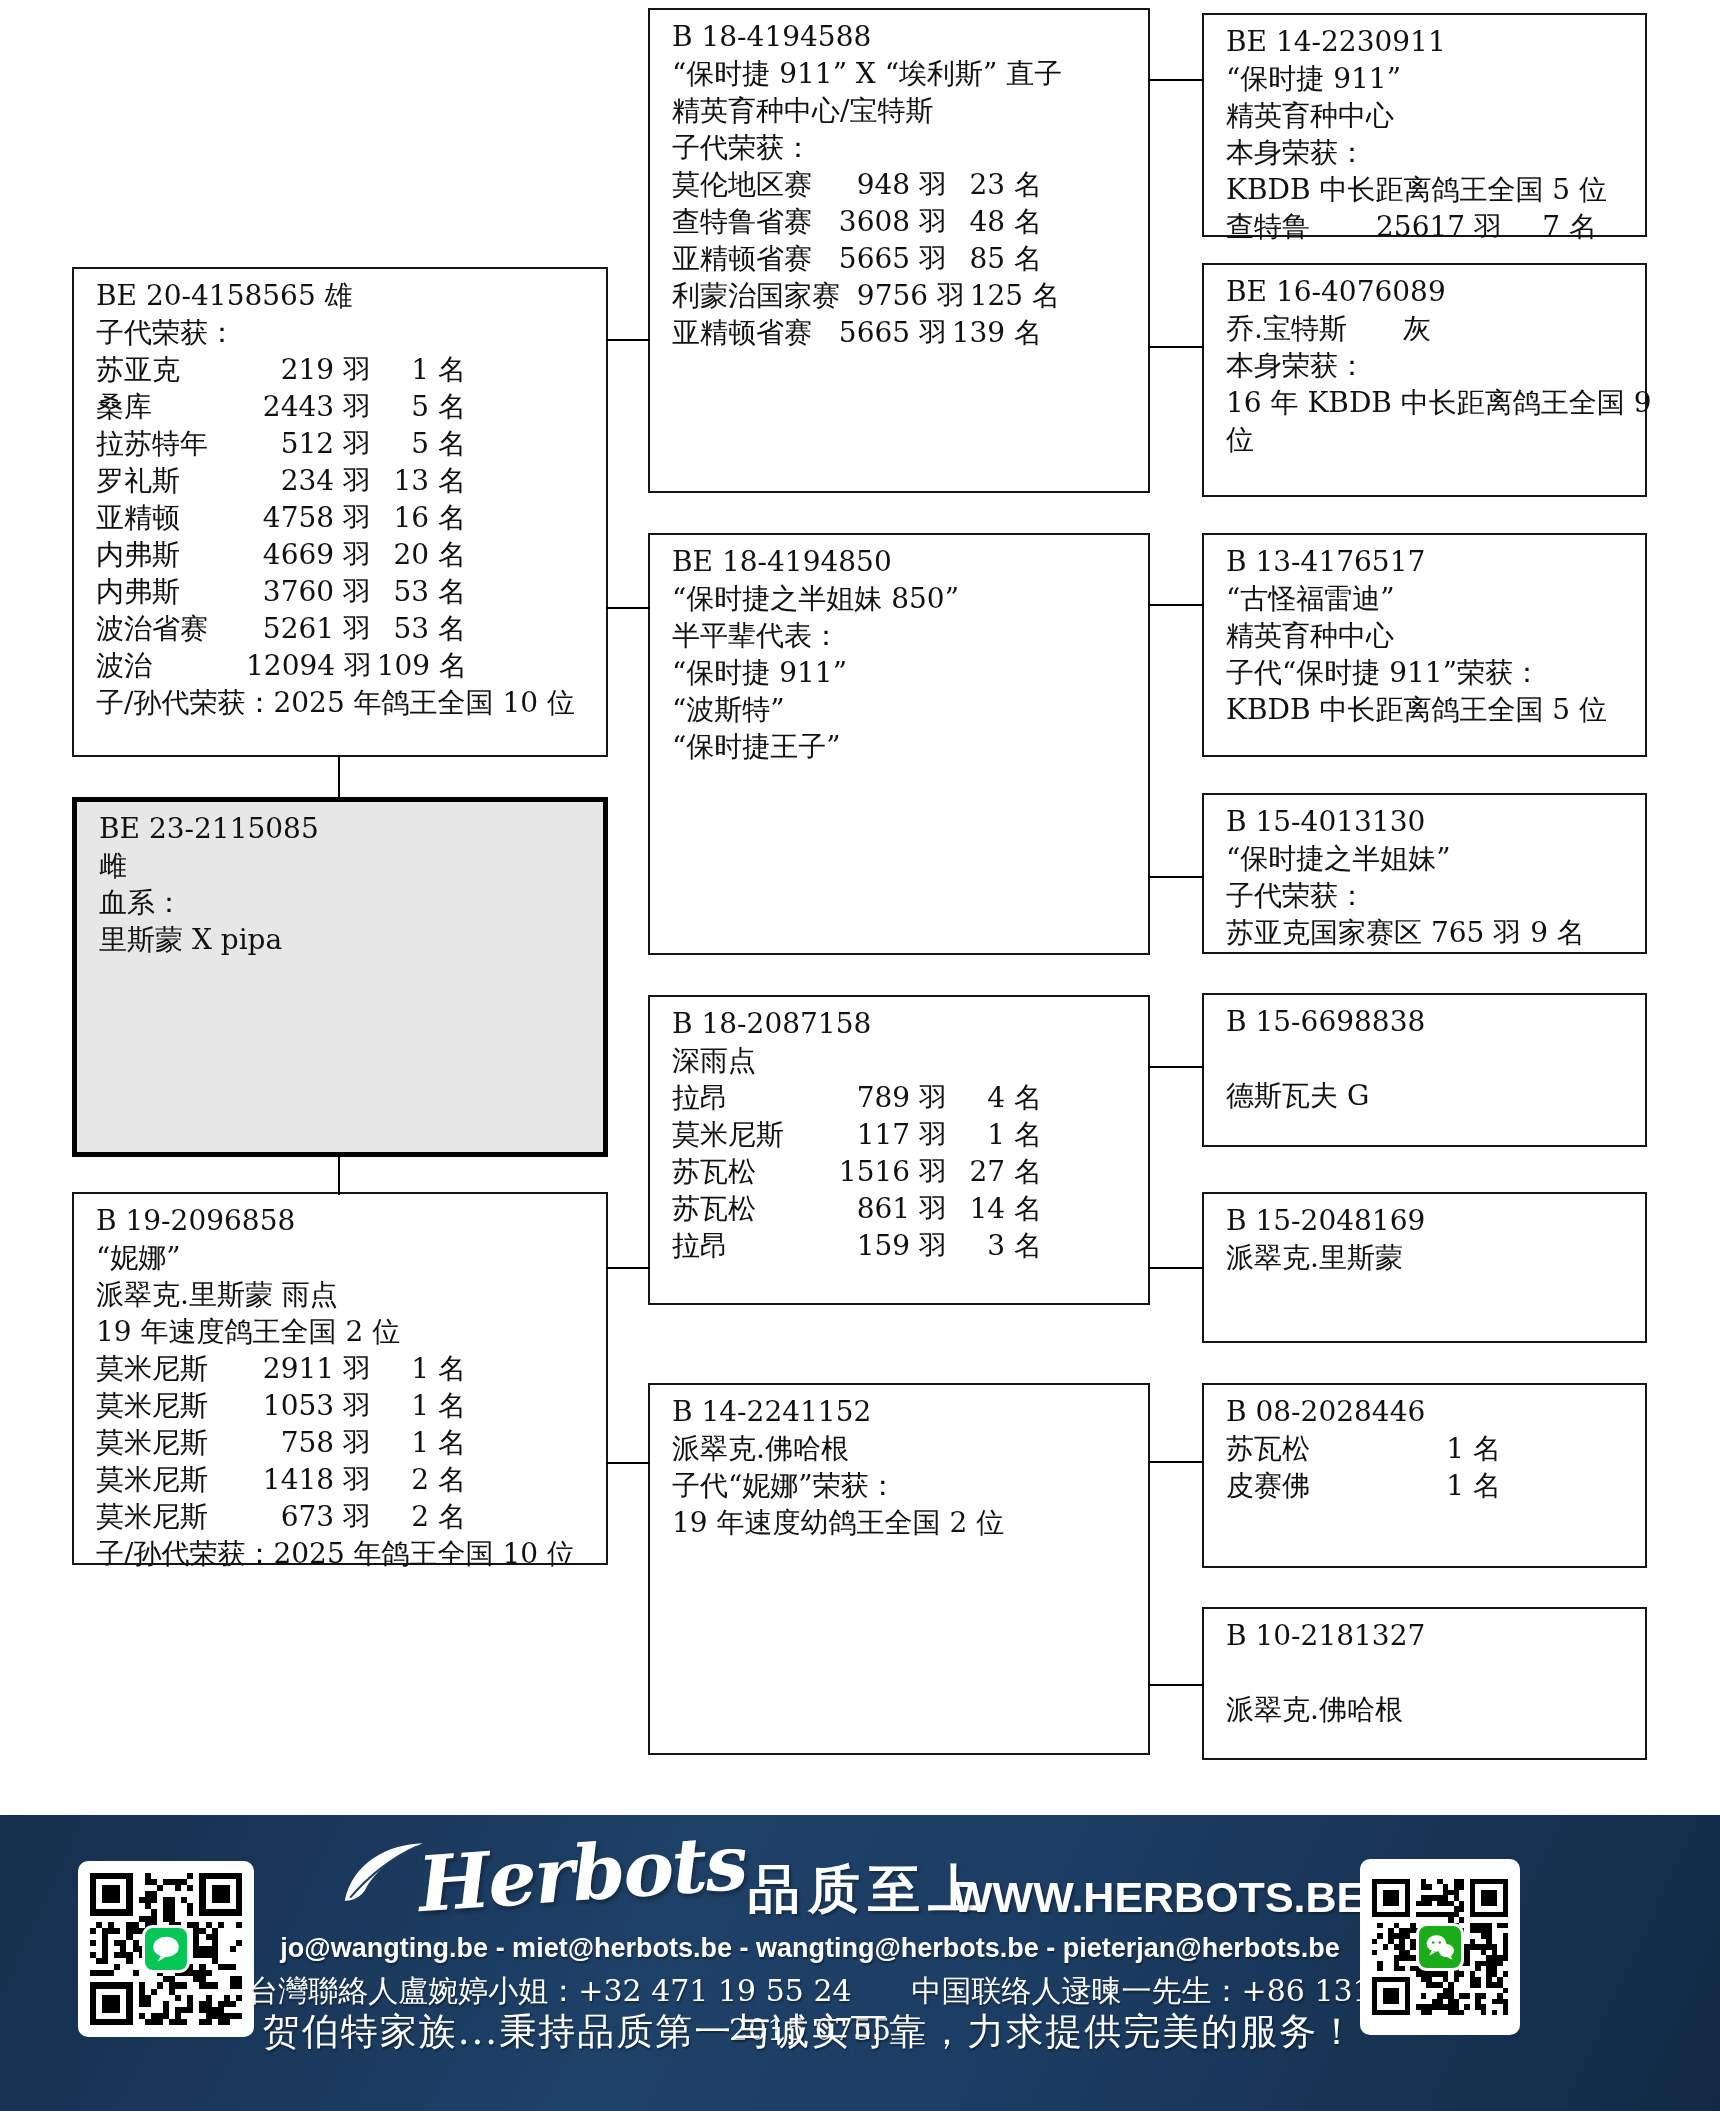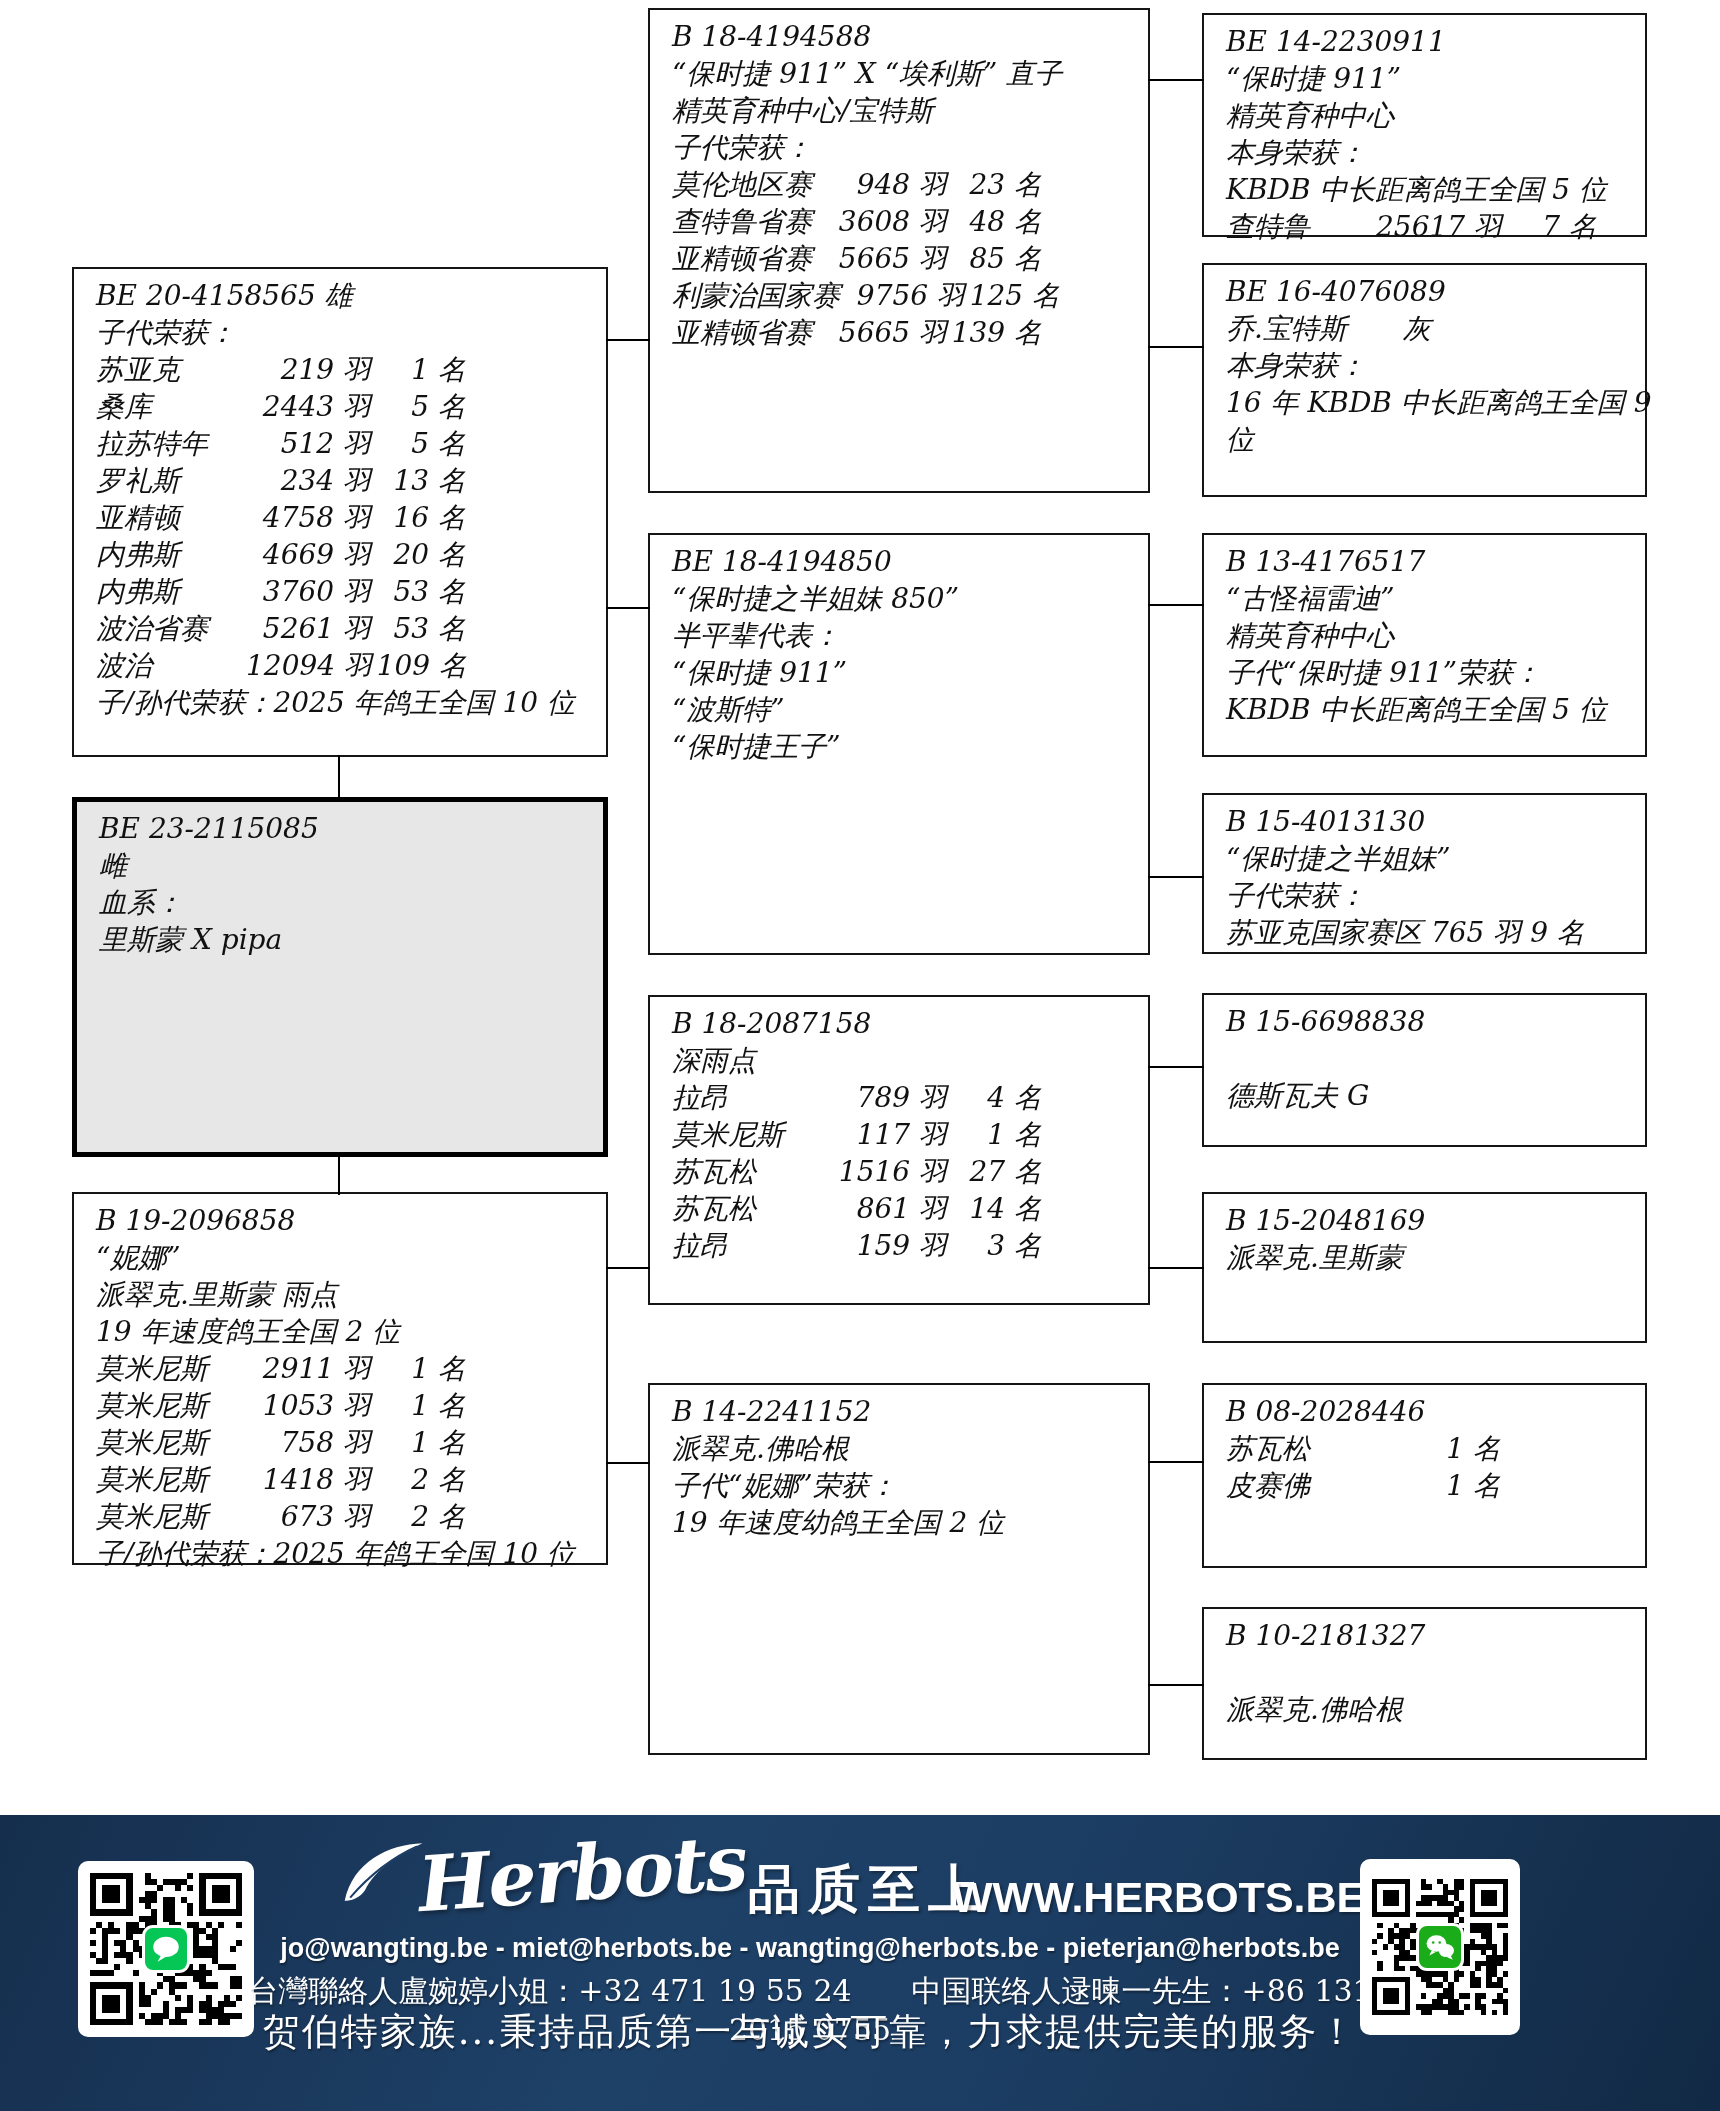--- a/index.html
+++ b/index.html
@@ -1,19 +1,19 @@
 <!DOCTYPE html>
 <html><head>
 <meta charset="utf-8">
 <style>
   html,body{margin:0;padding:0;background:#ffffff;}
   .page{position:relative;width:1720px;height:2111px;background:#fff;overflow:hidden;
         font-family:"DejaVu Serif","Liberation Serif",serif;color:#111;}
   .pbox{position:absolute;border:2px solid #151515;background:#fff;box-sizing:border-box;
-        padding:8px 14px 0 22px;font-size:28px;line-height:37px;font-style:italic;}
+        padding:8px 14px 0 22px;font-size:28px;line-height:37px;}
   .pbox.subject{border:5px solid #000;background:#e7e7e7;}
   .ln{white-space:nowrap;}
   .ln.row{display:flex;}
   .nm{min-width:150px;display:inline-block;}
   .ct{min-width:125px;text-align:right;display:inline-block;}
   .rk{min-width:95px;text-align:right;display:inline-block;}
   .hl,.vl{position:absolute;background:#000;}
   .hl{height:2px;}
   .vl{width:2px;}
   

